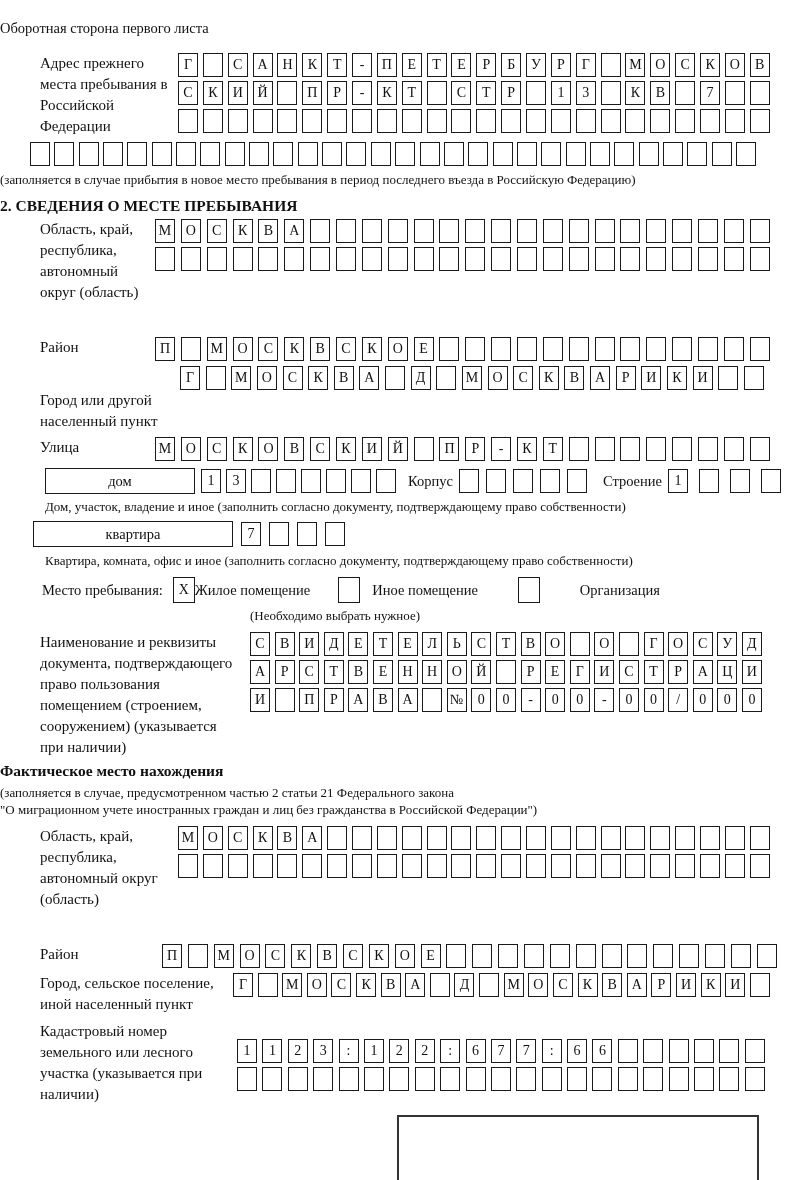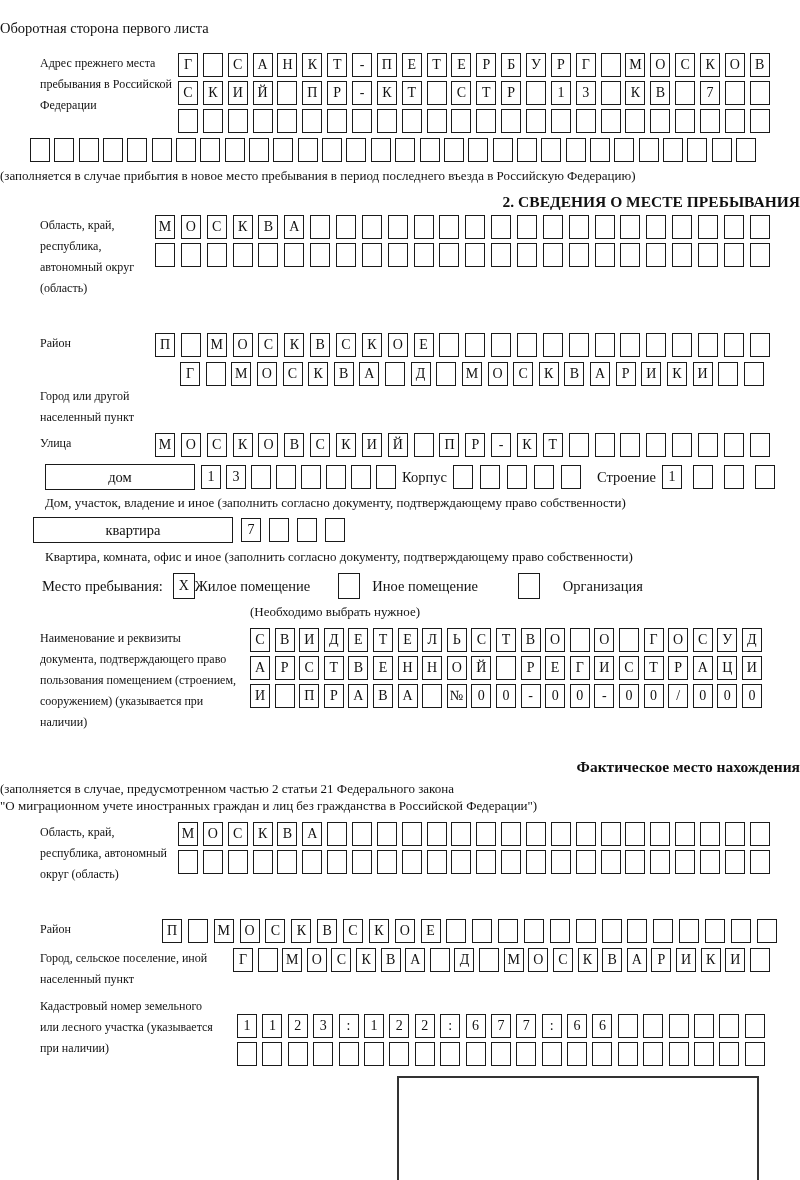--- a/index.html
+++ b/index.html
@@ -3,31 +3,31 @@
 <meta charset="utf-8">
 <style>
   html,body{margin:0;padding:0;}
   body{
     width:800px;height:1180px;background:#ffffff;color:#111;
     font-family:"Liberation Serif","DejaVu Serif",serif;
     overflow:hidden;position:relative;
   }
   .top-note{ text-align:left; font-size:14.5px; margin:20px 42px 0 0; }
   .frow{ display:flex; align-items:flex-start; }
-  .flabel{ box-sizing:border-box; padding-left:40px; font-size:12px; line-height:21px; }
+  .flabel{ box-sizing:border-box; padding-left:40px; font-size:15px; line-height:21px; }
   .cellrows{ display:flex; flex-direction:column; gap:4px; }
   .cellrow{ display:flex; justify-content:space-between; }
   .cell{
     box-sizing:border-box; width:20px; height:24px; border:1.6px solid #1a1a1a;
     display:inline-flex; align-items:center; justify-content:center;
     font-size:14px; line-height:1; flex:0 0 auto; background:#fff;
   }
   .caption{ font-size:13px; line-height:17px; }
   .caption.center{ }
-  .sec-title{ text-align:right; font-weight:bold; font-size:15.5px; margin:9px 0 4px 0; }
+  .sec-title{ text-align:left; font-weight:bold; font-size:15.5px; margin:9px 0 4px 0; }
   .widebox{
     box-sizing:border-box; border:1.6px solid #1a1a1a; height:26px;
     display:inline-flex; align-items:center; justify-content:center; font-size:14.5px;
   }
   .inline-cells{ display:flex; }
   .checkbox{
     box-sizing:border-box; width:22px; height:26px; border:1.6px solid #1a1a1a;
     display:inline-flex; align-items:center; justify-content:center; font-size:14px;
   }
   .stay-row{ display:flex; align-items:center; margin:8px 0 0 42px; font-size:14.5px; }
@@ -314,21 +314,21 @@
   <span class="inline-cells" style="gap:5px">
       <span class="cell">1</span>
       <span class="cell">3</span>
       <span class="cell"></span>
       <span class="cell"></span>
       <span class="cell"></span>
       <span class="cell"></span>
       <span class="cell"></span>
       <span class="cell"></span>
     </span>
-  <span style="font-size:14.5px; ">Корпус</span>
+  <span style="font-size:14.5px; margin-left:6px">Корпус</span>
   <span class="inline-cells" style="gap:7px">
       <span class="cell"></span>
       <span class="cell"></span>
       <span class="cell"></span>
       <span class="cell"></span>
       <span class="cell"></span>
     </span>
   <span style="font-size:14.5px; margin-left:10px">Строение</span>
   <span class="inline-cells" style="gap:11px">
       <span class="cell">1</span>
@@ -350,21 +350,21 @@
 </div>
 <div class="caption" style="margin:5px 0 0 45px">Квартира, комната, офис и иное (заполнить согласно документу, подтверждающему право собственности)</div>
 
 <div class="stay-row">
   <span>Место пребывания:</span>
   <span class="checkbox" style="margin-left:10px">X</span>
   <span style="margin-left:0">Жилое помещение</span>
   <span class="checkbox" style="margin-left:28px"></span>
   <span style="margin-left:12px">Иное помещение</span>
   <span class="checkbox" style="margin-left:40px"></span>
-  <span style="margin-left:23px">Организация</span>
+  <span style="margin-left:40px">Организация</span>
 </div>
 <div class="caption" style="margin:4px 0 0 170px; width:330px; text-align:center">(Необходимо выбрать нужное)</div>
 
 <div class="frow" style="margin-top:8px; min-height:128px">
   <div class="flabel lab250" style="max-width:250px; padding-right:14px">Наименование и реквизиты документа, подтверждающего право пользования помещением (строением, сооружением) (указывается при наличии)</div>
   <div class="cellrows w512">
     <div class="cellrow">
         <span class="cell">С</span>
         <span class="cell">В</span>
         <span class="cell">И</span>

